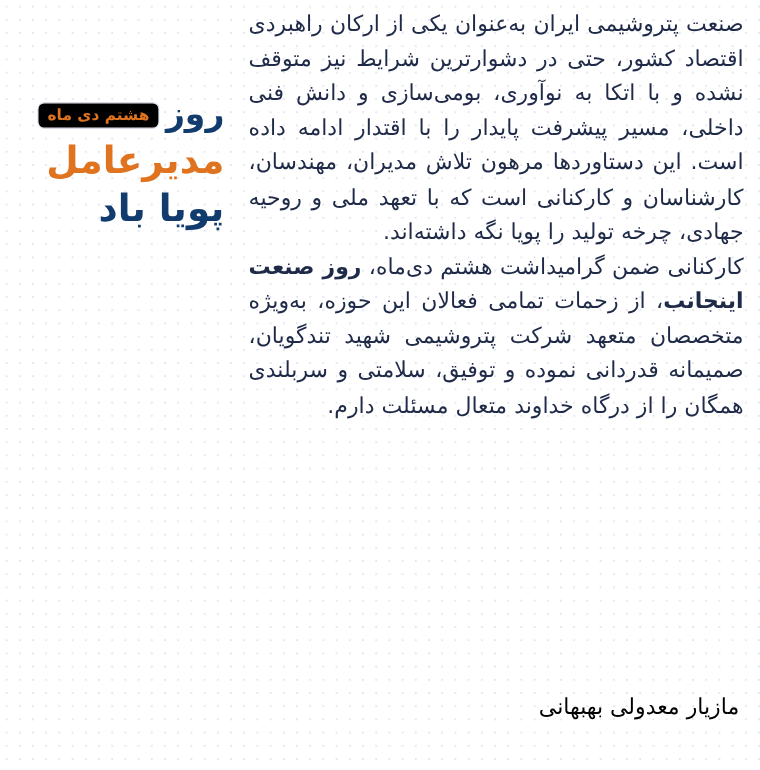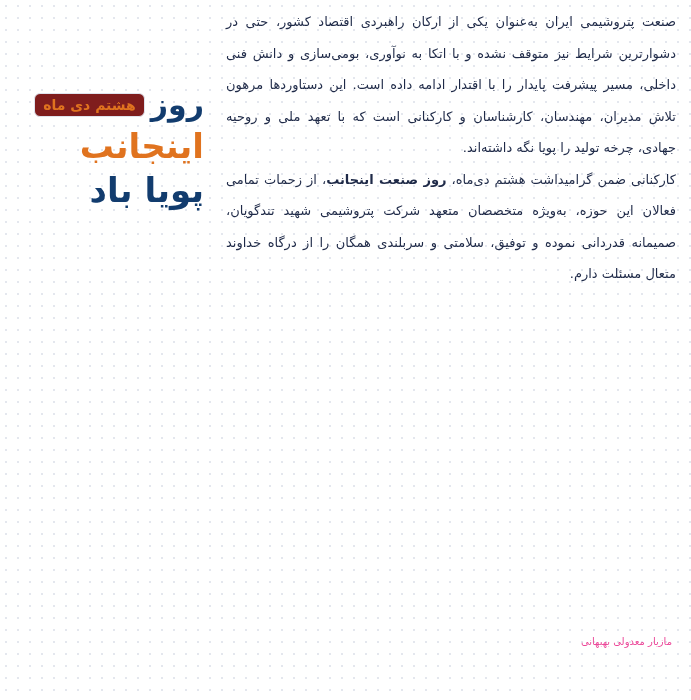--- a/index.html
+++ b/index.html
@@ -35,21 +35,21 @@
     }
     .logo-rooz {
       font-family: "DejaVu Sans", sans-serif;
       font-weight: bold;
       font-size: 30px;
       line-height: 36px;
       color: #123c6e;
       letter-spacing: -1px;
     }
     .logo-badge {
-      background: #7f1d1d;
+      background: #000000;
       border: 1px solid #dfe4ee;
       border-radius: 6px;
       padding: 1px 8px;
       font-weight: bold;
       font-size: 14px;
       line-height: 20px;
       color: #e0731f;
       white-space: nowrap;
     }
     .logo-line {
@@ -65,55 +65,55 @@
 
     .body-text {
       position: absolute;
       left: 226px;
       top: 6px;
       width: 450px;
       direction: rtl;
       text-align: justify;
       text-align-last: right;
       font-family: "DejaVu Sans", sans-serif;
-      font-size: 13px;
+      font-size: 20px;
       line-height: 31.5px;
       color: #1f2a48;
     }
     .body-text p {
       margin: 0;
     }
     .body-text .bold {
       font-weight: bold;
     }
     .signature {
       position: absolute;
       left: 226px;
       top: 624px;
       width: 450px;
       direction: rtl;
       text-align: right;
       font-family: "DejaVu Sans", sans-serif;
-      font-size: 10px;
+      font-size: 20px;
       line-height: 36px;
-      color: #ec4899;
+      color: #000000;
     }
     .signature div {
       padding-right: 4px;
     }
   </style>
 </head>
 <body>
 
 <div class="logo">
   <div class="logo-row1">
     <span class="logo-rooz">روز</span>
     <span class="logo-badge">هشتم دی ماه</span>
   </div>
-  <div class="logo-line orange">اینجانب</div>
+  <div class="logo-line orange">مدیرعامل</div>
   <div class="logo-line navy">پویا باد</div>
 </div>
 
 <div class="body-text">
   <p>صنعت پتروشیمی ایران به‌عنوان یکی از ارکان راهبردی اقتصاد کشور، حتی در دشوارترین شرایط نیز متوقف نشده و با اتکا به نوآوری، بومی‌سازی و دانش فنی داخلی، مسیر پیشرفت پایدار را با اقتدار ادامه داده است. این دستاوردها مرهون تلاش مدیران، مهندسان، کارشناسان و کارکنانی است که با تعهد ملی و روحیه جهادی، چرخه تولید را پویا نگه داشته‌اند.</p>
   <p><span>کارکنانی ضمن گرامیداشت هشتم دی‌ماه،</span> <span class="bold">روز صنعت اینجانب</span><span>، از زحمات تمامی فعالان این حوزه، به‌ویژه متخصصان متعهد شرکت پتروشیمی شهید تندگویان، صمیمانه قدردانی نموده و توفیق، سلامتی و سربلندی همگان را از درگاه خداوند متعال مسئلت دارم.</span></p>
 </div>
 
 <div class="signature">
   <div>مازیار معدولی بهبهانی</div>

